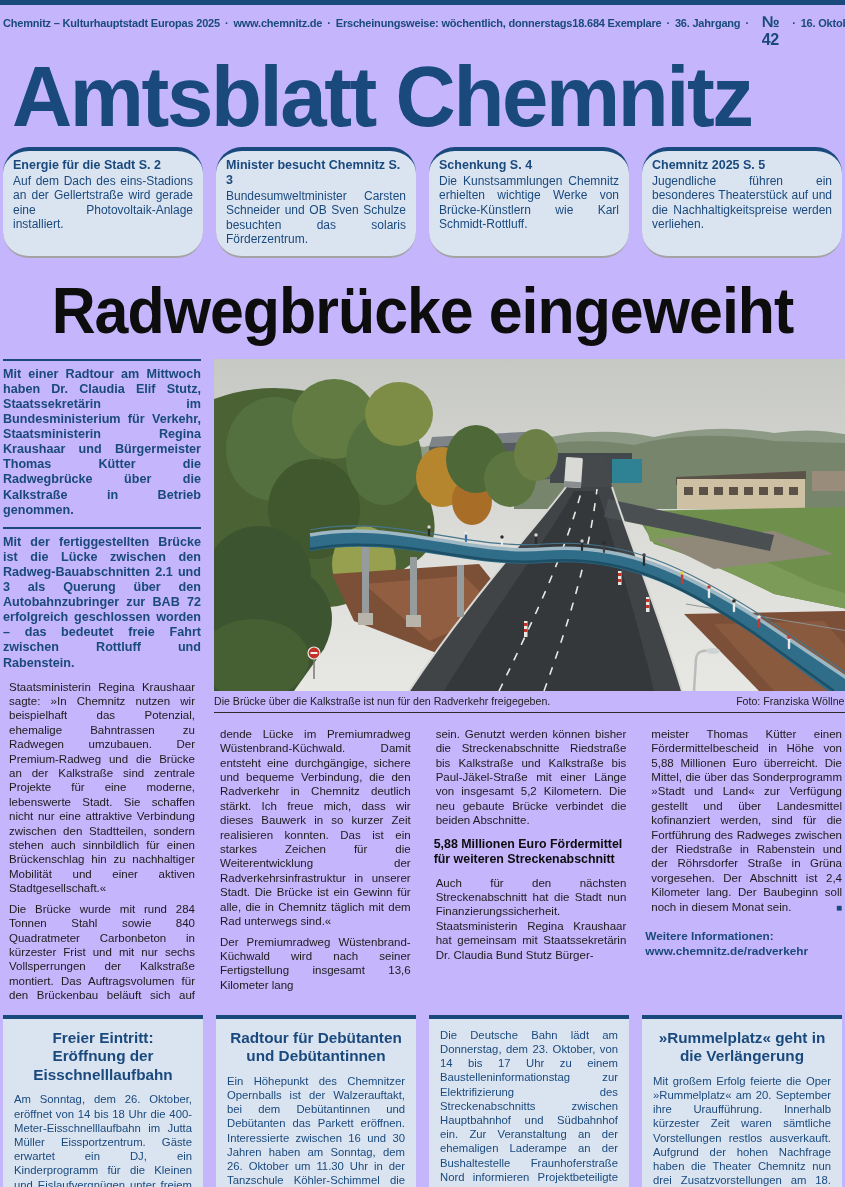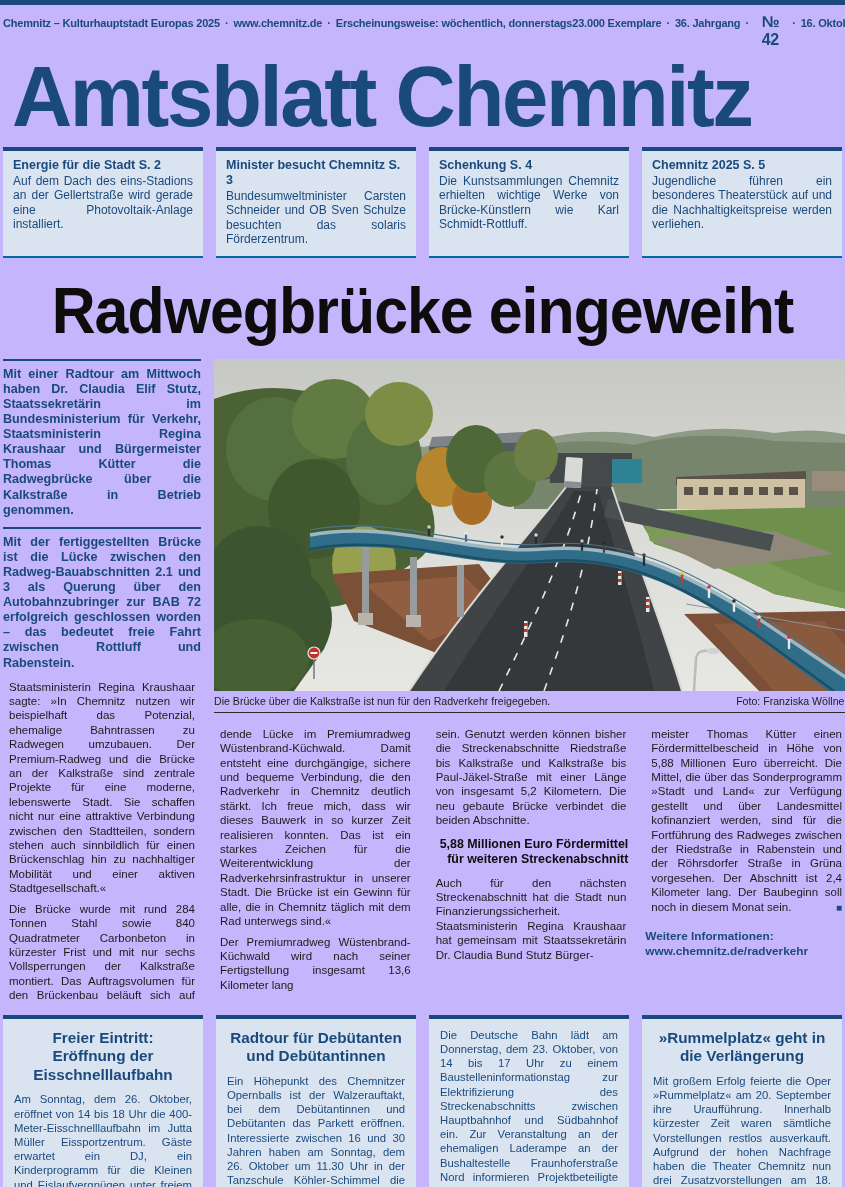--- a/index.html
+++ b/index.html
@@ -8,35 +8,35 @@
   .toprule{height:5px;background:#1a4a7d;}
   .topbar{display:flex;justify-content:space-between;align-items:baseline;
           padding:8px 4px 0 3px;color:#1a4a7d;font-weight:bold;font-size:11px;letter-spacing:-.2px;}
   .topbar .seg{white-space:nowrap;}
   .topbar .sep{margin:0 5px;}
   .topbar .issue{font-size:16px;letter-spacing:-.5px;margin:0 8px;}
   .topbar .right,.topbar .left{display:flex;align-items:baseline;}
   .masthead{margin:4px 0 6px 12px;color:#1a4a7d;font-size:86px;font-weight:bold;line-height:1.0;
             letter-spacing:-2.5px;white-space:nowrap;transform:scaleX(.97);transform-origin:0 50%;}
   .teaser-row{display:grid;grid-template-columns:repeat(4,1fr);gap:13px;padding:0 3px;margin-top:8px;}
-  .teaser{background:#dae3f0;border-top:4px solid #1a4a7d;border-bottom:2px solid #0369a1;
-          padding:7px 10px 9px;color:#1a4a7d;}
+  .teaser{background:#dae3f0;border-top:4px solid #1a4a7d;border-bottom:2px solid #a3a3a3;
+          padding:7px 10px 9px;color:#1a4a7d;border-radius:26px;}
   .teaser h3{margin:0 0 1px;font-size:12.5px;line-height:15px;}
   .teaser p{margin:0;font-size:12px;line-height:14.4px;text-align:justify;hyphens:auto;}
   .headline{margin:20px 0 14px;color:#0d0d0d;text-align:center;font-size:64px;font-weight:bold;
             letter-spacing:-1px;line-height:1.05;transform:scaleX(.95);}
   .article{display:grid;grid-template-columns:198px 1fr;column-gap:13px;padding:0 3px;height:644px;overflow:hidden;}
   .lead{color:#1a4a7d;font-weight:bold;font-size:12.6px;line-height:15.1px;text-align:justify;hyphens:auto;
         border-top:2px solid #1a4a7d;padding-top:6px;margin:0 0 9px;}
   .bodytext p{margin:6px;font-size:11.5px;line-height:14.4px;text-align:justify;hyphens:auto;color:#1c1c1a;position:relative;}
   .photo{width:100%;height:332px;overflow:hidden;background:#d8d8d4;}
   .photo svg{display:block;}
   .caption-row{display:flex;justify-content:space-between;margin:4px 0 5px;font-size:10.6px;color:#222;}
   .textcols{display:grid;grid-template-columns:repeat(3,1fr);gap:13px;border-top:1px solid #2a2a28;padding-top:8px;}
-  .subhead{margin:9px 4px;color:#0d0d0d;font-weight:bold;font-size:12.4px;line-height:15px;text-align:right;}
+  .subhead{margin:9px 4px;color:#0d0d0d;font-weight:bold;font-size:12.4px;line-height:15px;text-align:left;}
   .moreinfo{margin-top:15px;color:#1a4a7d;font-weight:bold;font-size:11.8px;line-height:15px;}
   .moreinfo .lnk{display:block;overflow-wrap:anywhere;}
   .endmark{position:absolute;right:0;bottom:1px;color:#1a4a7d;font-size:10px;line-height:10px;}
   .bottom-row{display:grid;grid-template-columns:repeat(4,1fr);gap:13px;padding:0 3px;margin-top:12px;height:230px;}
   .bbox{background:#dae3f0;border-top:4px solid #1a4a7d;padding:9px 11px;color:#1a4a7d;}
   .bbox h3{margin:1px 0 8px;font-size:15.3px;line-height:18.5px;text-align:center;}
   .bbox p{margin:0;font-size:11.3px;line-height:14.2px;text-align:justify;hyphens:auto;position:relative;}
 </style>
 </head>
 <body>
@@ -47,21 +47,21 @@
 
   <div class="topbar">
     <div class="left">
       <span class="seg">Chemnitz – Kulturhauptstadt Europas 2025</span>
       <span class="sep">·</span>
       <span class="seg">www.chemnitz.de</span>
       <span class="sep">·</span>
       <span class="seg">Erscheinungsweise: wöchentlich, donnerstags</span>
     </div>
     <div class="right">
-      <span class="seg">23.000 Exemplare</span>
+      <span class="seg">18.684 Exemplare</span>
       <span class="sep">·</span>
       <span class="seg">36. Jahrgang</span>
       <span class="sep">·</span>
       <span class="issue">№ 42</span>
       <span class="sep">·</span>
       <span class="seg">16. Oktober 2025</span>
     </div>
   </div>
 
   <h1 class="masthead">Amtsblatt Chemnitz</h1>

